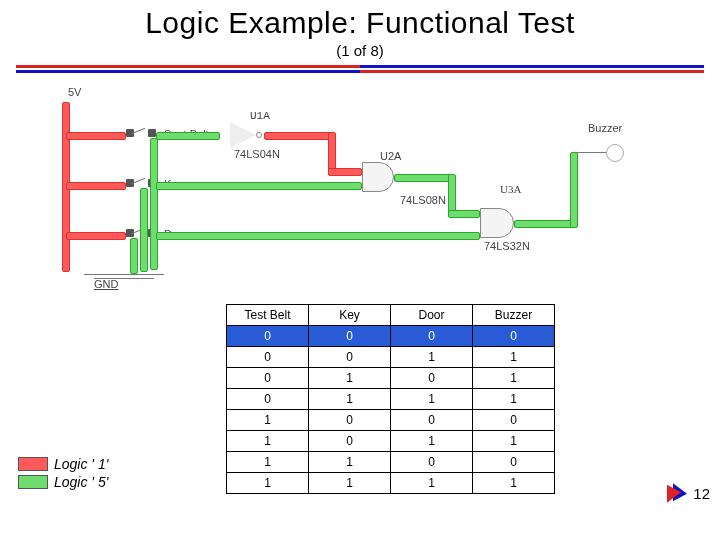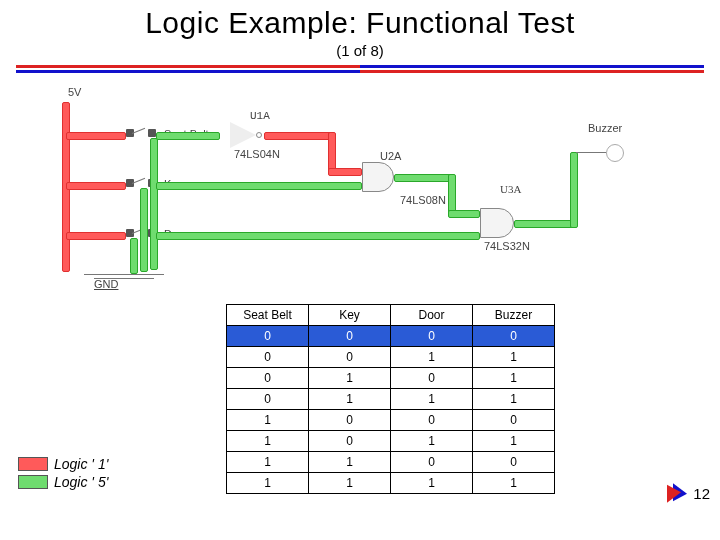--- a/index.html
+++ b/index.html
@@ -113,21 +113,21 @@
   <span class="lbl" style="left:560px; top:30px;">Buzzer</span>
   <div class="gnhl" style="left:486px; top:128px; width:62px; height:8px;"></div>
   <div class="gnhl" style="left:542px; top:60px; height:76px;"></div>
   <div class="hwire" style="left:548px; top:60px; width:30px;"></div>
   <div class="buzzer-circle" style="left:578px; top:52px;"></div>
 </div>
 
 <table class="truth-table">
   <thead>
       <tr>
-    <th>Seat Belt</th>
+    <th>Test Belt</th>
     <th>Key</th>
     <th>Door</th>
     <th>Buzzer</th>
   </tr>
     </thead>
   <tbody id="tt-body">
       <tr class="hl">
         <td>0</td>
         <td>0</td>
         <td>0</td>

